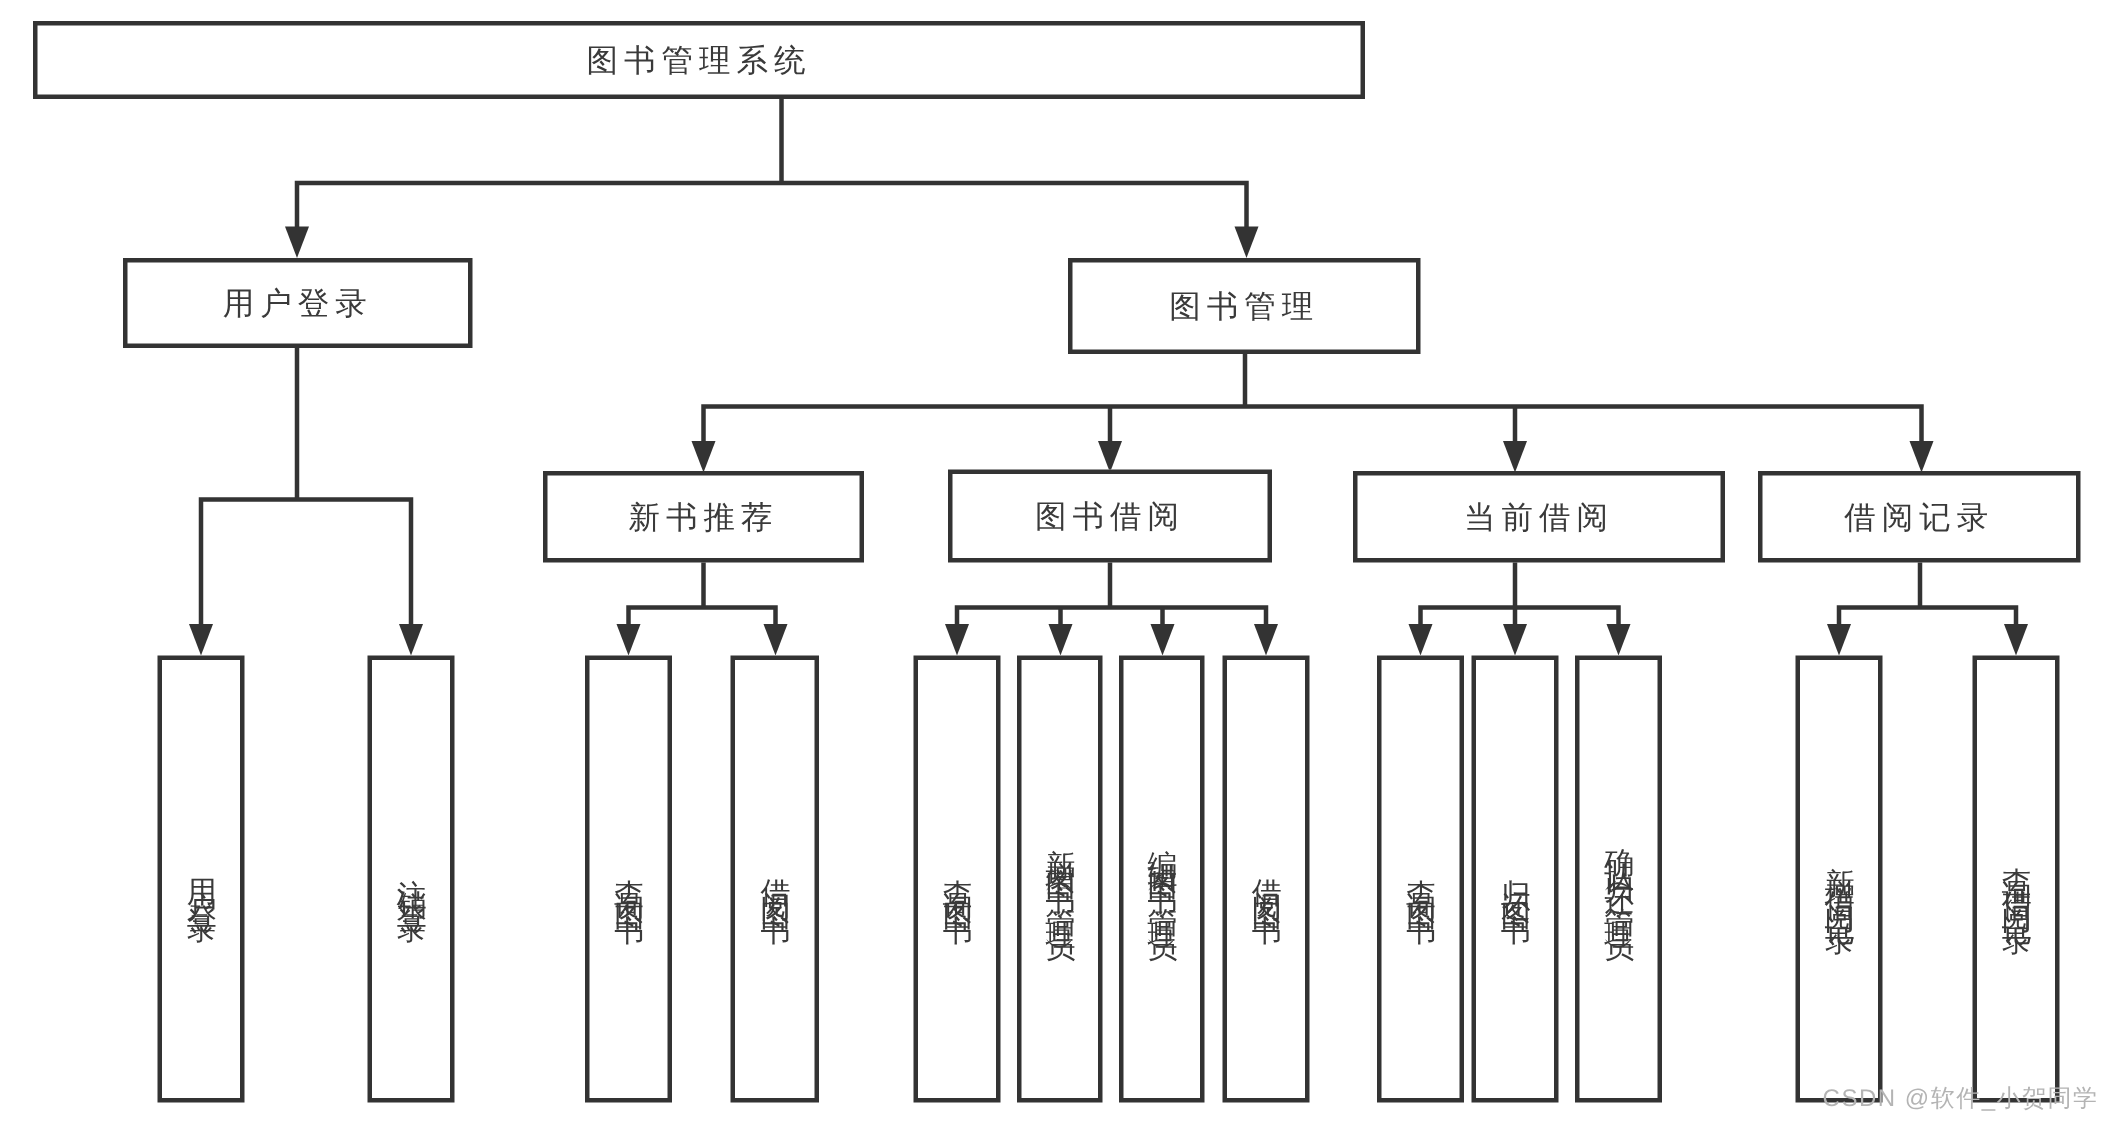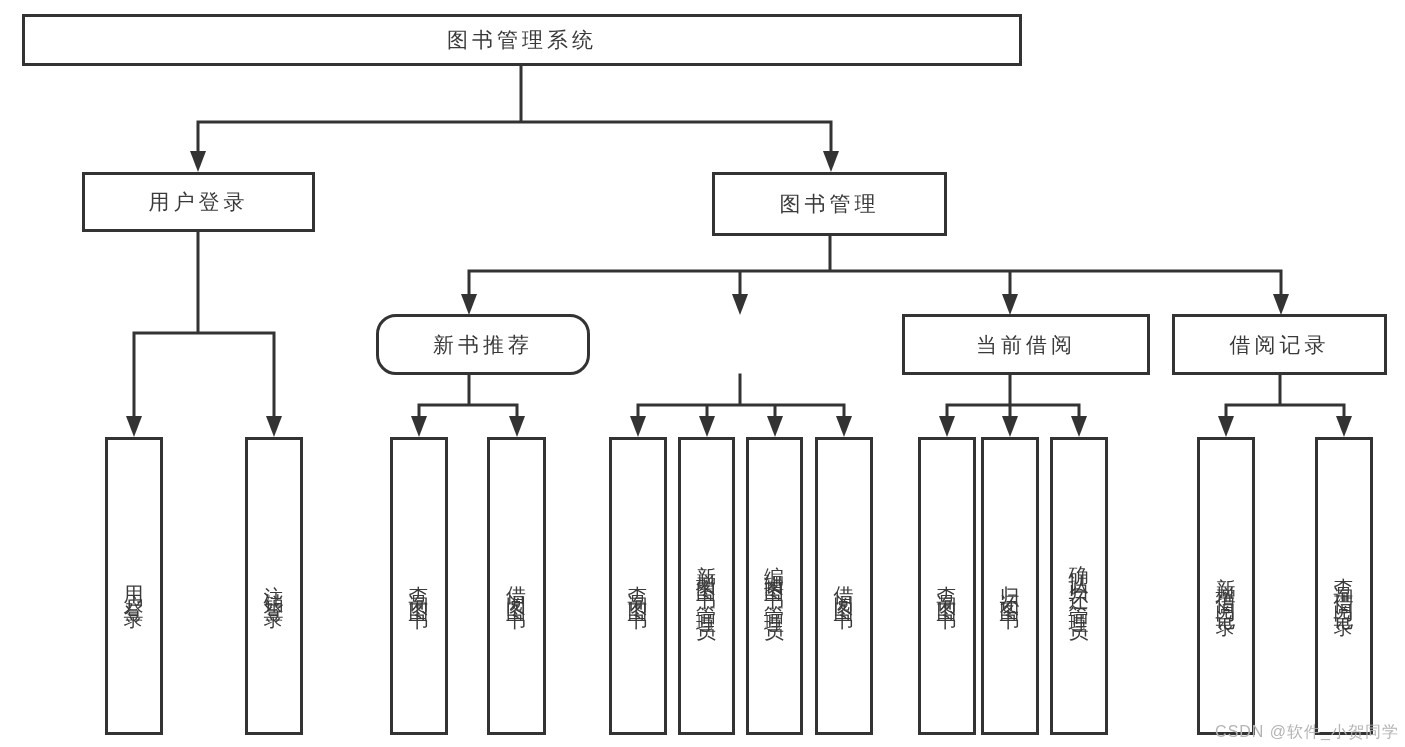--- a/index.html
+++ b/index.html
@@ -39,24 +39,24 @@
   }
   .box.v .vtext {
     writing-mode: vertical-rl;
     text-orientation: mixed;
     font-size: 20px;
     letter-spacing: 8px;
     line-height: 1.3;
     white-space: nowrap;
   }
   
-  .n-root { left: 22px;  top: 14px;  width: 1000px; height: 52px; }
+  .n-root { left: 22px;  top: 14px;  width: 888px; height: 52px; }
   .n-l2a  { left: 82px;  top: 172px; width: 233px;  height: 60px; }
   .n-l2b  { left: 712px; top: 172px; width: 235px;  height: 64px; }
-  .n-l3a  { left: 376px; top: 314px; width: 214px;  height: 61px; border-radius: 20px; }
+  .n-l3a  { left: 362px; top: 314px; width: 214px;  height: 61px; }
   .n-l3b  { left: 632px; top: 313px; width: 216px;  height: 62px; }
   .n-l3c  { left: 902px; top: 314px; width: 248px;  height: 61px; }
   .n-l3d  { left: 1172px;top: 314px; width: 215px;  height: 61px; }
   .leaf   { top: 437px; height: 298px; }
   .n-a1 { left: 105px;  width: 58px; }
   .n-a2 { left: 245px;  width: 58px; }
   .n-b1 { left: 390px;  width: 58px; }
   .n-b2 { left: 487px;  width: 59px; }
   .n-c1 { left: 609px;  width: 58px; }
   .n-c2 { left: 678px;  width: 57px; }
@@ -132,20 +132,21 @@
       <polygon fill="#333333" stroke="none" points="1336,416 1352,416 1344,437"></polygon>
     </g>
   </svg>
 
   <div class="box h n-root">图书管理系统</div>
 
   <div class="box h n-l2a">用户登录</div>
   <div class="box h n-l2b">图书管理</div>
 
   <div class="box h n-l3a">新书推荐</div>
+  <div class="box h n-l3b">图书借阅</div>
   <div class="box h n-l3c">当前借阅</div>
   <div class="box h n-l3d">借阅记录</div>
 
   <div class="box v leaf n-a1">
     <span class="vtext">用户登录</span>
   </div>
   <div class="box v leaf n-a2">
     <span class="vtext">注销登录</span>
   </div>
 

